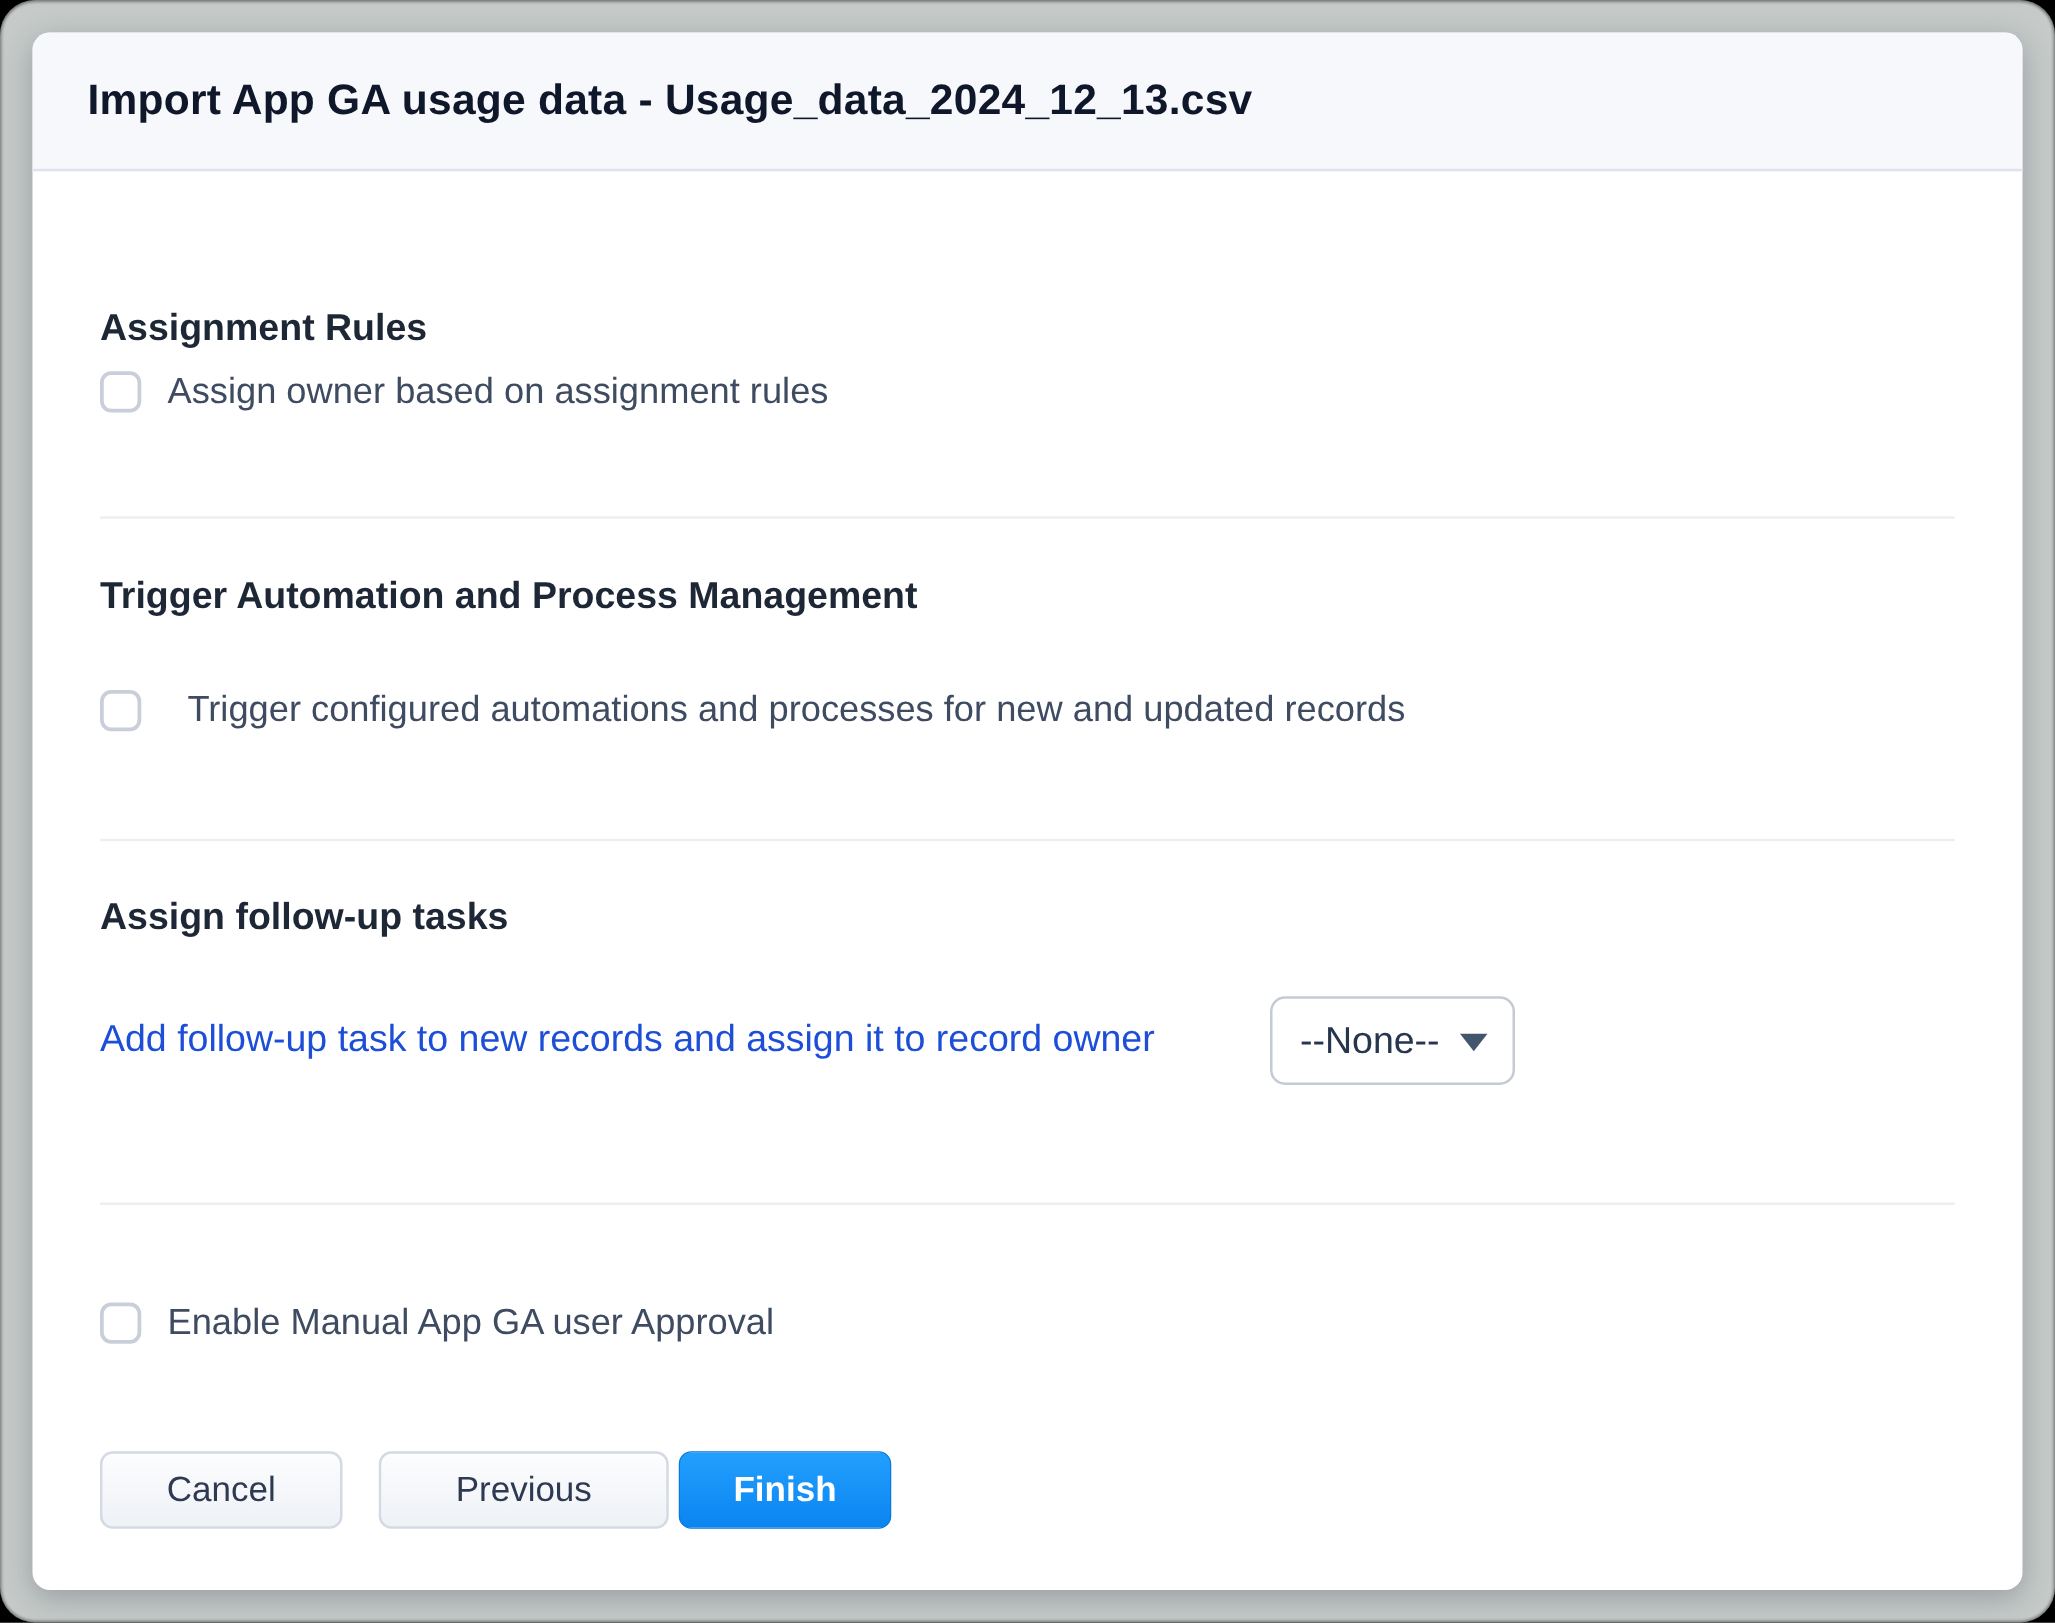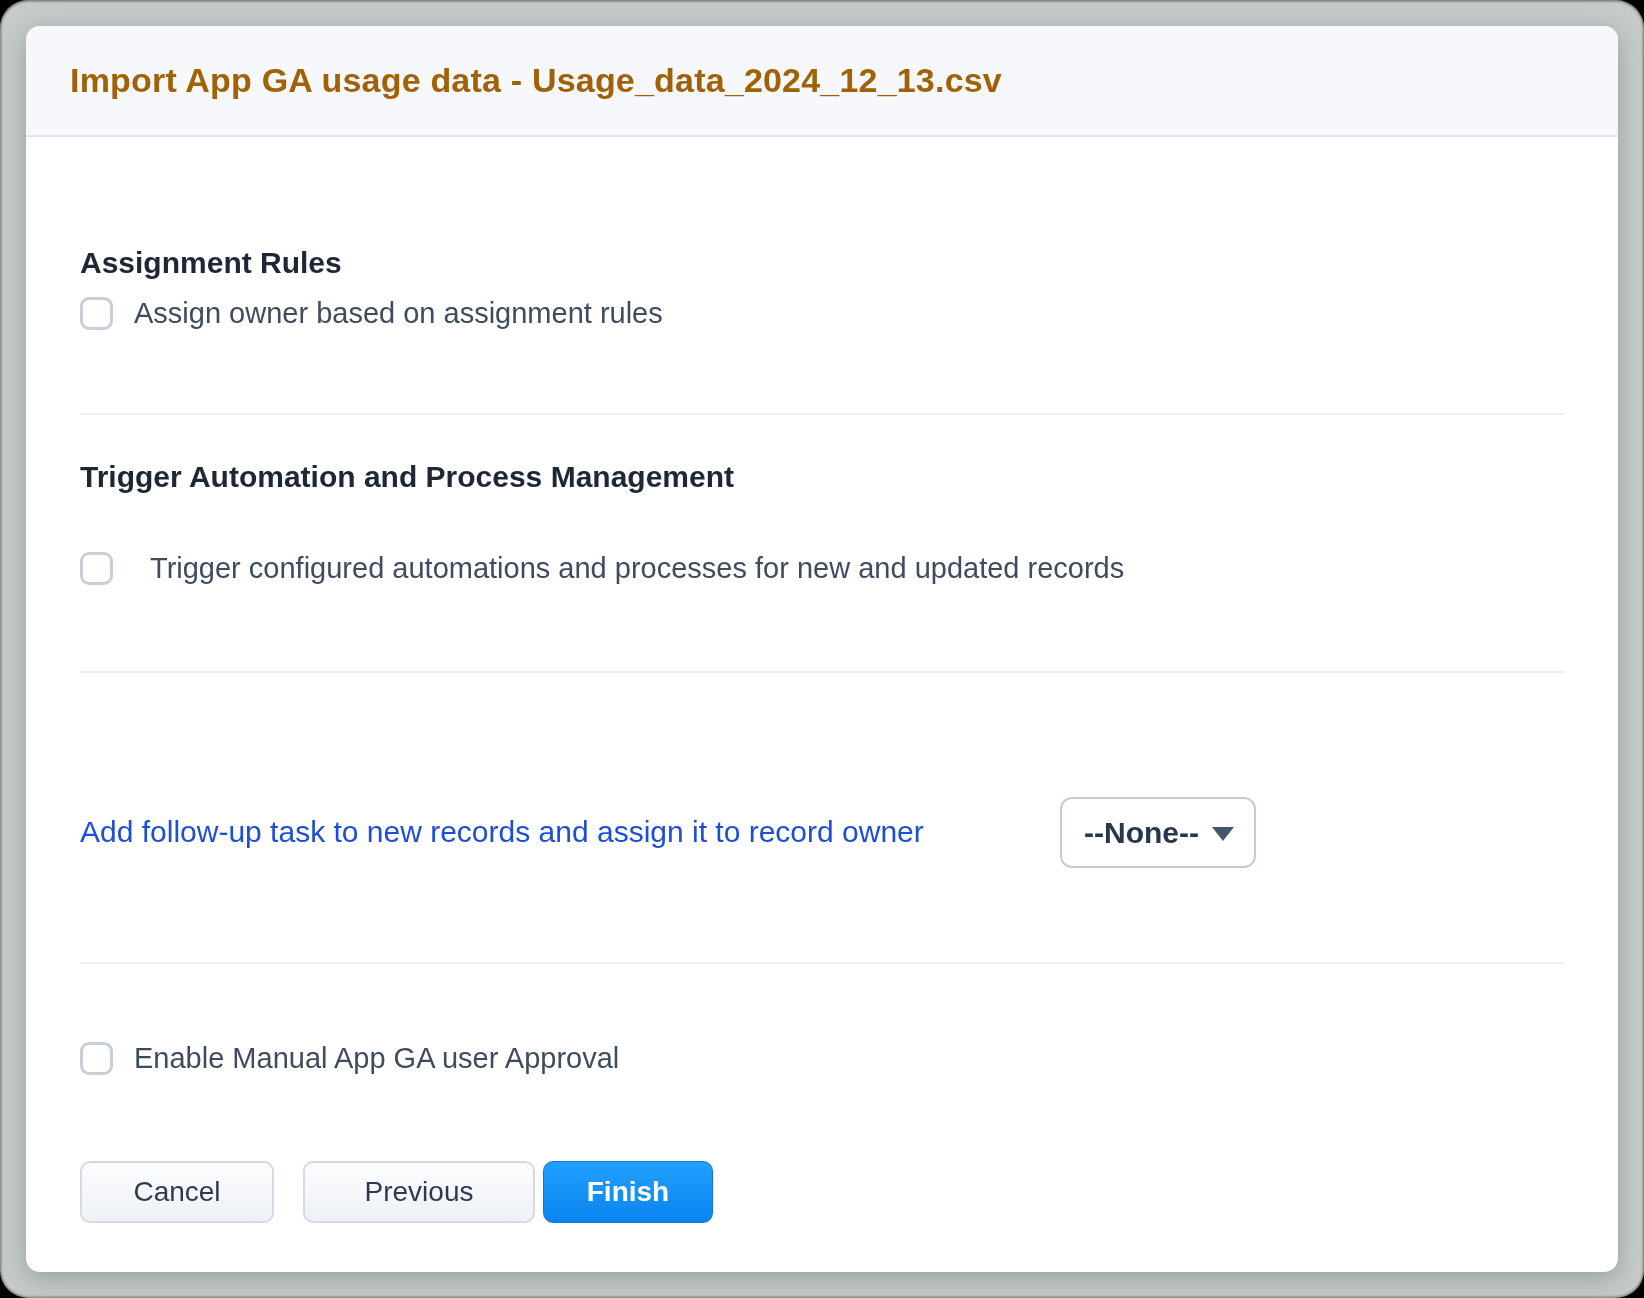--- a/index.html
+++ b/index.html
@@ -23,21 +23,21 @@
   }
 
   .dialog-header {
     position: absolute; left: 0; top: 0; width: 100%; height: 111px;
     background: #f7f8fc;
     border-bottom: 2px solid #dfe4ec;
     display: flex; align-items: center;
   }
   .dialog-title {
     margin-left: 44px;
-    font-size: 34px; font-weight: 700; color: #a16207; letter-spacing: .2px;
+    font-size: 34px; font-weight: 700; color: #0f172a; letter-spacing: .2px;
   }
 
   .section-heading {
     position: absolute; left: 54px;
     font-size: 30px; font-weight: 700; color: #1e2735; line-height: 38px;
   }
   .h1 { top: 178px; margin-top: 40px; }
   .h2 { top: 432px; }
   .h3 { top: 689px; }
 
@@ -66,26 +66,25 @@
   .cb-label {
     margin-left: 21px;
     font-size: 29px; color: #3e4b61; line-height: 36px;
   }
 
   .dd-label {
     position: absolute; left: 54px; top: 788px;
     font-size: 30px; color: #1d4ed8; line-height: 36px;
   }
   .dropdown {
-    position: absolute; left: 1034px; top: 771px; width: 196px; height: 71px;
+    position: absolute; left: 990px; top: 771px; width: 196px; height: 71px;
     border: 2px solid #c4cbd5; border-radius: 12px; background: #fff;
     display: flex; align-items: center; justify-content: space-between;
     padding: 0 20px 0 22px;
     cursor: pointer;
-    font-weight: bold;
   }
   .dropdown-value { font-size: 30px; color: #26364e; }
   .caret {
     width: 0; height: 0;
     border-left: 11px solid transparent; border-right: 11px solid transparent;
     border-top: 14px solid #44566e;
     margin-top: 3px;
   }
   .wf-link {
     position: absolute; left: 1279px; top: 788px;
@@ -130,20 +129,21 @@
     </div>
     <div class="divider d1"></div>
 
     <div class="section-heading h2">Trigger Automation and Process Management</div>
     <div class="cb-row r2">
       <div class="checkbox" role="checkbox" aria-checked="false"></div>
       <div class="cb-label">Trigger configured automations and processes for new and updated records</div>
     </div>
     <div class="divider d2"></div>
 
+    <div class="section-heading h3">Assign follow-up tasks</div>
     <div class="dd-label">Add follow-up task to new records and assign it to record owner</div>
     <div class="dropdown" role="combobox">
       <span class="dropdown-value">--None--</span>
       <span class="caret"></span>
     </div>
     <div class="divider d3"></div>
 
     <div class="cb-row r3">
       <div class="checkbox" role="checkbox" aria-checked="false"></div>
       <div class="cb-label">Enable Manual App GA user Approval</div>

